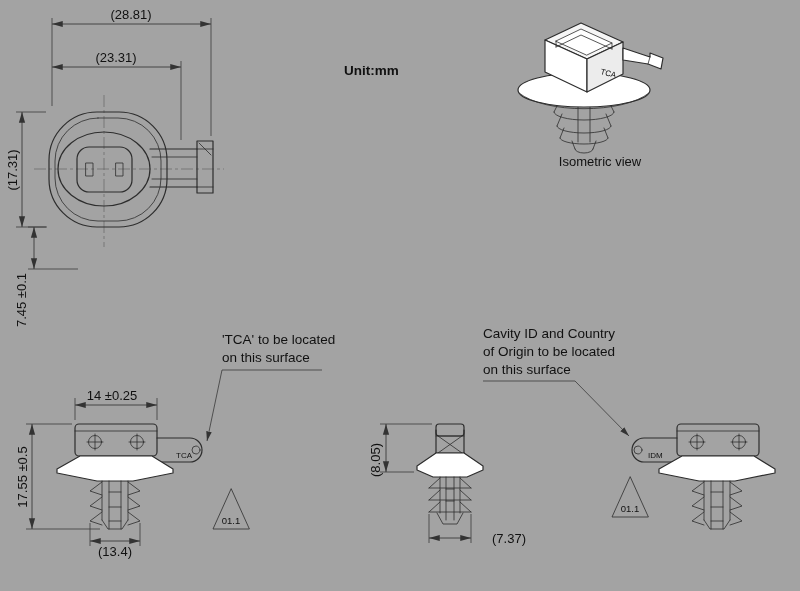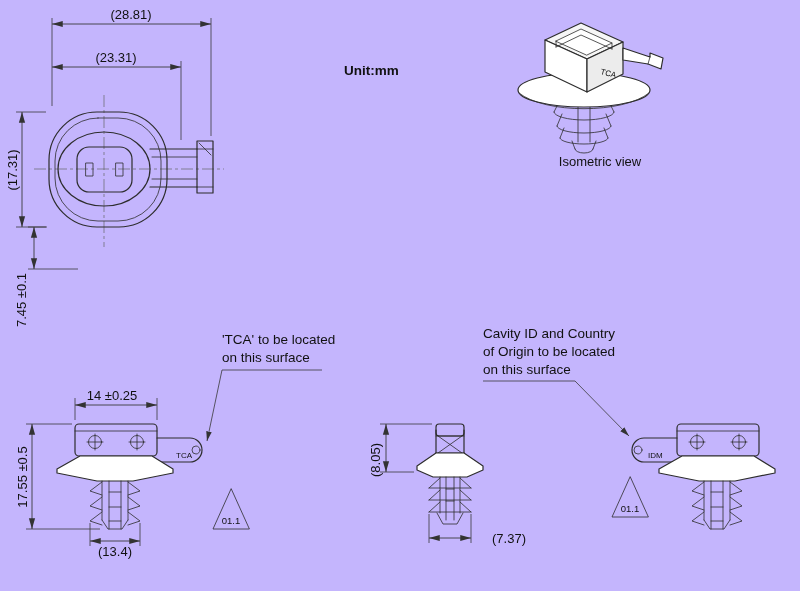--- a/index.html
+++ b/index.html
@@ -1,16 +1,16 @@
 <!DOCTYPE html>
 <html><head>
 <meta charset="utf-8">
 <style>
   html,body{margin:0;padding:0;background:#ffffff;}
-  .stage{position:relative;width:800px;height:591px;background:#c4b5fd;overflow:hidden;}
+  .stage{position:relative;width:800px;height:591px;background:#a3a3a3;overflow:hidden;}
   svg{display:block}
   .o  {fill:none;stroke:#2d2d2d;stroke-width:1.2;stroke-linejoin:round;stroke-linecap:round;}
   .t  {fill:none;stroke:#2d2d2d;stroke-width:0.8;stroke-linejoin:round;stroke-linecap:round;}
   .d  {fill:none;stroke:#3a3a3a;stroke-width:0.9;}
   .x  {fill:none;stroke:#3a3a3a;stroke-width:0.8;}
   .cl {fill:none;stroke:#666;stroke-width:0.7;stroke-dasharray:12 3 3 3;}
   .dim {font:13px "Liberation Sans", sans-serif; fill:#111;}
   .note{font:13.5px "Liberation Sans", sans-serif; fill:#111;}
   .unit{font:600 13.5px "Liberation Sans", sans-serif; fill:#111;}
   .lbl {font:13px "Liberation Sans", sans-serif; fill:#111;}

